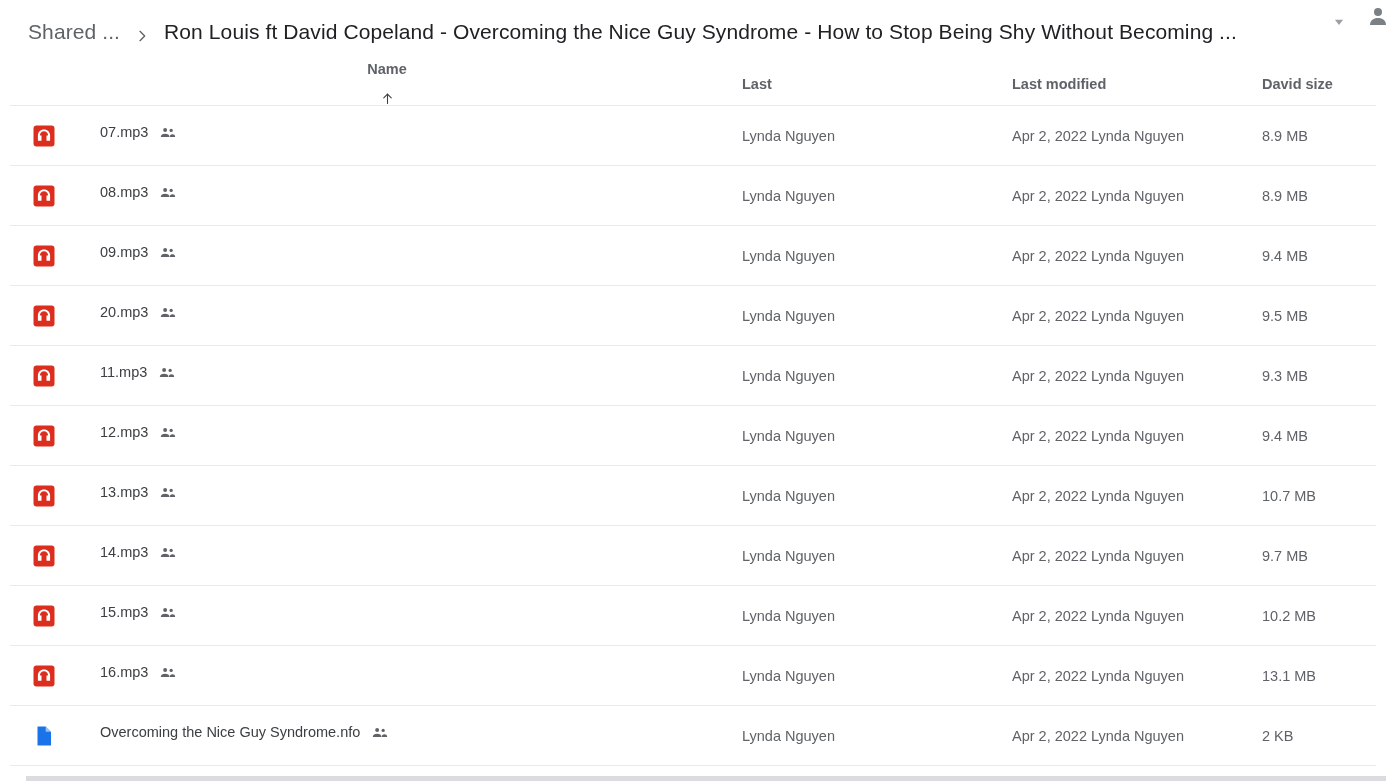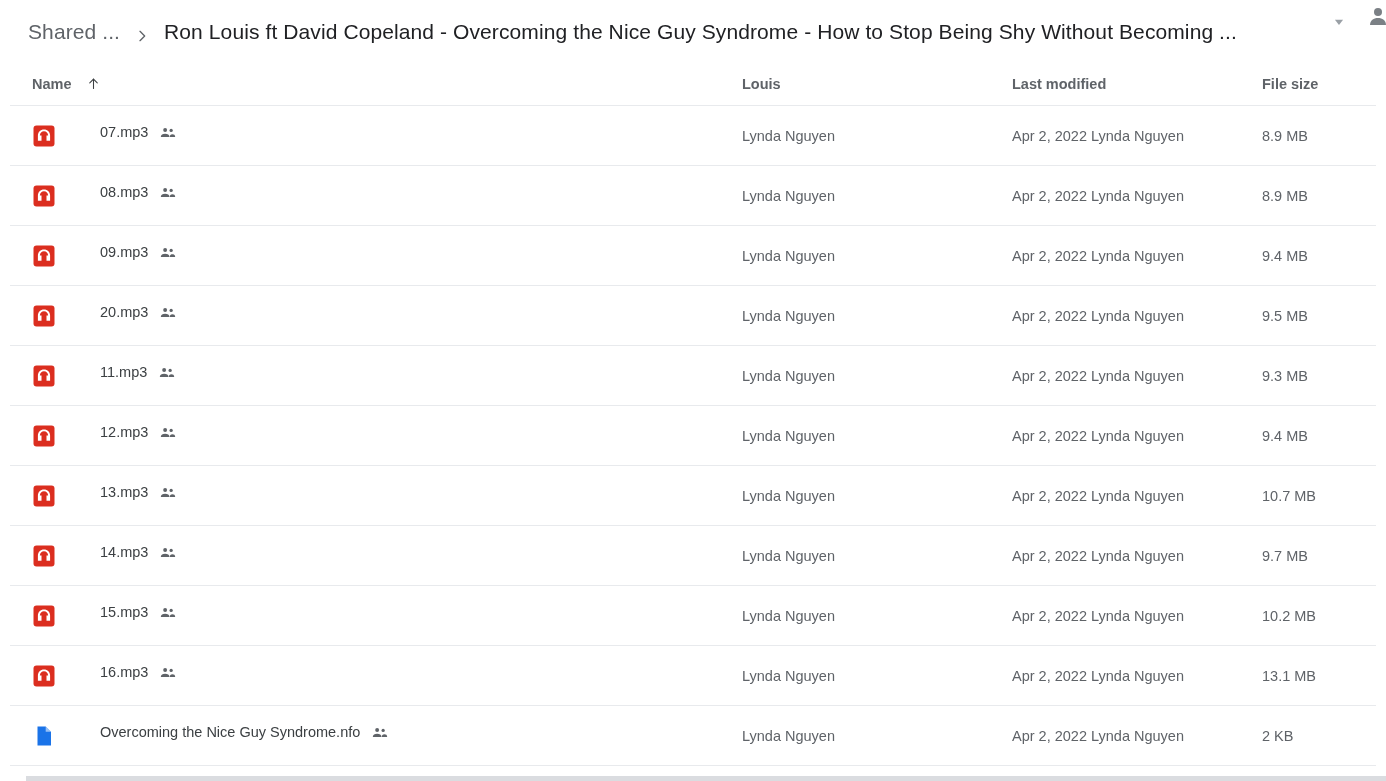--- a/index.html
+++ b/index.html
@@ -74,21 +74,21 @@
     display: flex;
     align-items: center;
     font-size: 14.5px;
     color: #5f6368;
     font-weight: bold;
     position: relative;
     border-bottom: 1px solid #e8eaed;
     margin: 18px 10px 0 10px;
   }
 
-  .col-head .c-name      { width: 732px; padding-left: 22px; display: flex; align-items: center; gap: 14px; }
+  .col-head .c-name      { width: 732px; padding-left: 22px; display: flex; align-items: center; gap: 14px; flex-direction: column; }
   .col-head .c-owner     { width: 270px; }
   .col-head .c-modified  { width: 250px; }
   .col-head .c-size      { flex: 1; }
 
   .sort-arrow { display: inline-flex; align-items: center; }
 
   
   .file-list { }
 
   .file-row {
@@ -181,23 +181,23 @@
 <div class="col-head">
   <div class="c-name">
     <span>Name</span>
     <span class="sort-arrow">
       <svg width="15" height="15" viewBox="0 0 24 24" fill="none" stroke="#3c4043" stroke-width="1.7" stroke-linecap="round" stroke-linejoin="round">
         <line x1="12" y1="20" x2="12" y2="5"></line>
         <polyline points="6 11 12 5 18 11"></polyline>
       </svg>
     </span>
   </div>
-  <div class="c-owner">Louis</div>
+  <div class="c-owner">Last</div>
   <div class="c-modified">Last modified</div>
-  <div class="c-size">File size</div>
+  <div class="c-size">David size</div>
 </div>
 
 <div class="file-list" id="file-list">
     <div class="file-row">
       <div class="cell-name">
         <span class="ftype-icon">
           <svg width="24" height="24" viewBox="0 0 24 24">
             <rect x="1.5" y="1.5" width="21" height="21" rx="3" fill="#DB2E1F"></rect>
             <path d="M12 5.6c-3.5 0-6.1 2.6-6.1 6v5.1h3.6v-5.3H7.9v-.1c0-2.3 1.8-4 4.1-4s4.1 1.7 4.1 4v.1h-1.6v5.3h3.6v-5.1c0-3.4-2.6-6-6.1-6z" fill="#ffffff"></path>
           </svg>

